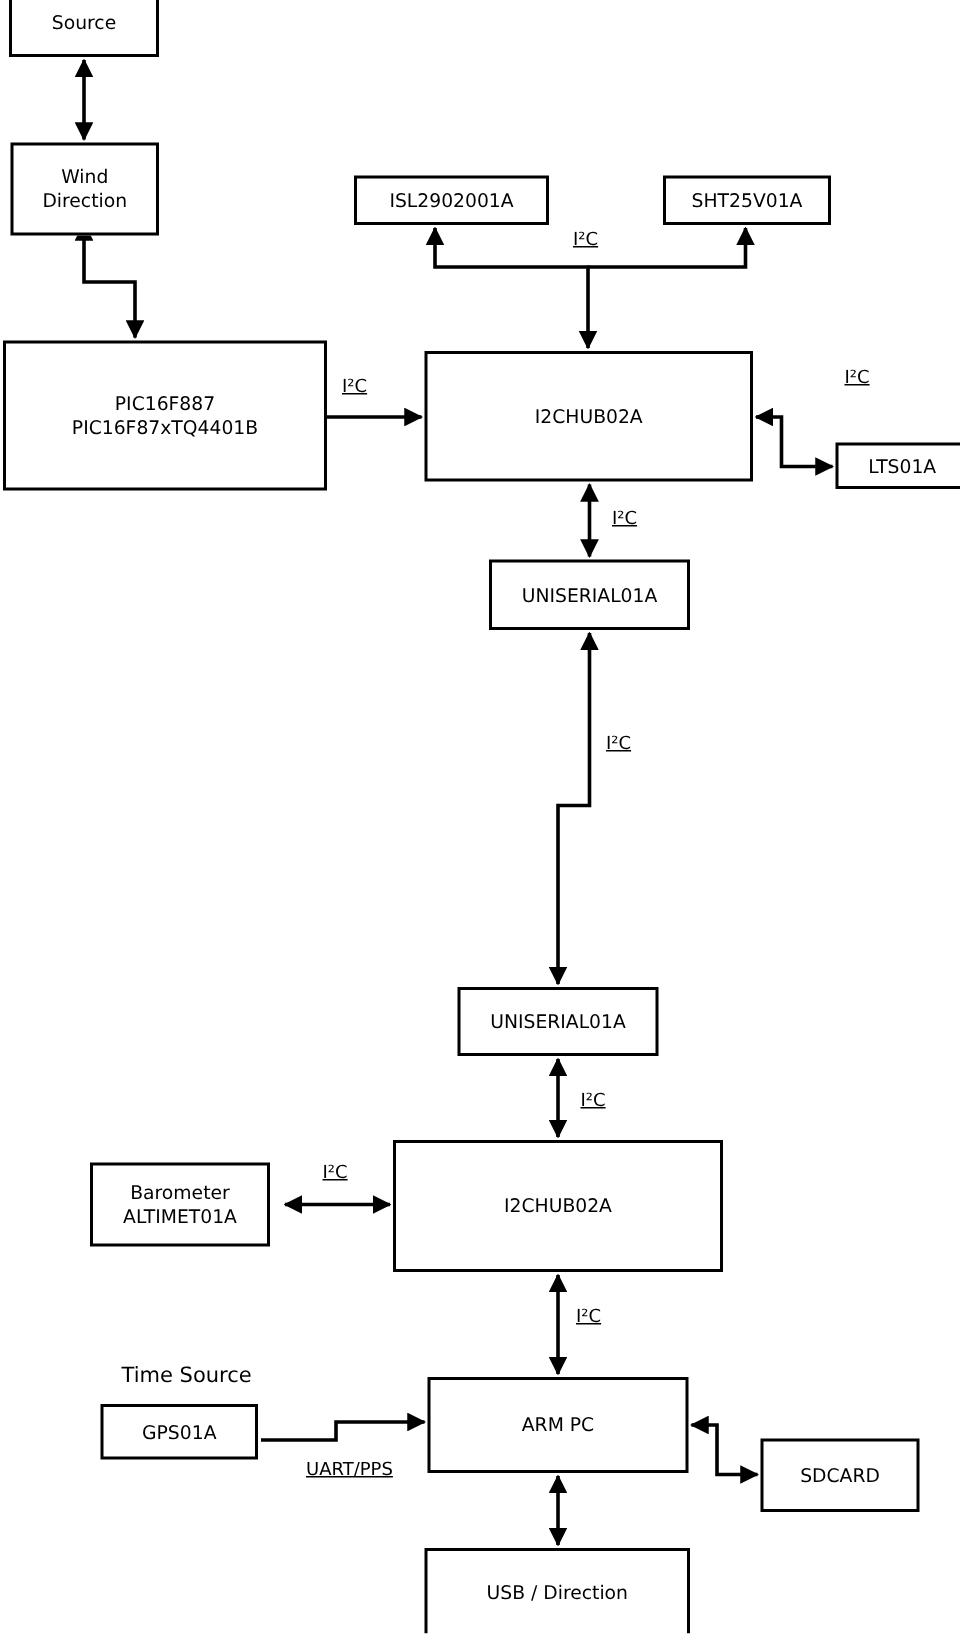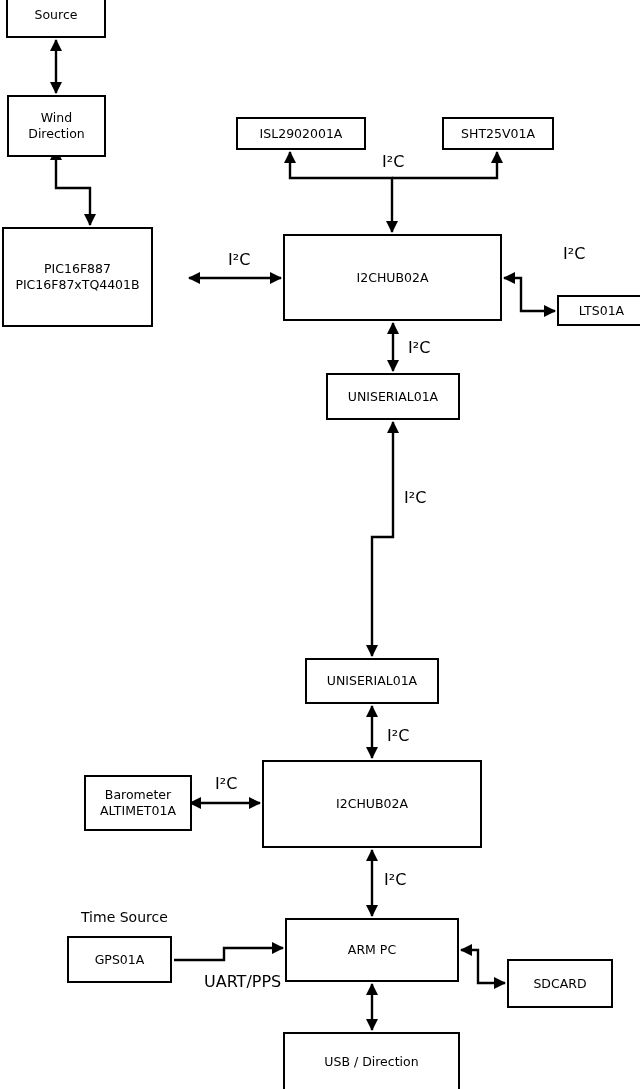--- a/index.html
+++ b/index.html
@@ -37,25 +37,26 @@
     line-height: 1.28;
     color: #000000;
     font-size: 12.5px;
     font-family: "DejaVu Sans", "Liberation Sans", sans-serif;
     z-index: 3;
   }
   .node span { display: block; }
   .edge-label {
     position: absolute;
     color: #000000;
-    font-size: 16px;
+    font-size: 12px;
     font-family: "DejaVu Sans", "Liberation Sans", sans-serif;
     white-space: nowrap;
     background: transparent;
     z-index: 4;
+    text-decoration: underline;
   }
   .free-label {
     position: absolute;
     color: #000000;
     font-size: 14px;
     font-family: "DejaVu Sans", "Liberation Sans", sans-serif;
     white-space: nowrap;
     z-index: 4;
   }
 </style>
@@ -104,21 +105,21 @@
 
   <div class="node" style="left: 6px; top: -8px; width: 100px; height: 46px;">
     <span>Source</span>
   </div>
   <div class="node" style="left: 7px; top: 95px; width: 99px; height: 62px;">
     <span>
         <div>Wind</div>
         <div>Direction</div>
       </span>
   </div>
-  <div class="node" style="left: 2px; top: 227px; width: 151px; height: 100px;">
+  <div class="node" style="left: 2px; top: 227px; width: 216px; height: 100px;">
     <span>
         <div>PIC16F887</div>
         <div>PIC16F87xTQ4401B</div>
       </span>
   </div>
   <div class="node" style="left: 236px; top: 117px; width: 130px; height: 33px;">
     <span>ISL2902001A</span>
   </div>
   <div class="node" style="left: 442px; top: 117px; width: 112px; height: 33px;">
     <span>SHT25V01A</span>
@@ -131,27 +132,27 @@
   </div>
   <div class="node" style="left: 326px; top: 373px; width: 134px; height: 47px;">
     <span>UNISERIAL01A</span>
   </div>
   <div class="node" style="left: 305px; top: 658px; width: 134px; height: 46px;">
     <span>UNISERIAL01A</span>
   </div>
   <div class="node" style="left: 262px; top: 760px; width: 220px; height: 88px;">
     <span>I2CHUB02A</span>
   </div>
-  <div class="node" style="left: 84px; top: 775px; width: 108px; height: 56px;">
+  <div class="node" style="left: 60px; top: 775px; width: 120px; height: 56px;">
     <span>
         <div>Barometer</div>
         <div>ALTIMET01A</div>
       </span>
   </div>
-  <div class="node" style="left: 67px; top: 936px; width: 105px; height: 47px;">
+  <div class="node" style="left: 67px; top: 936px; width: 105px; height: 37px;">
     <span>GPS01A</span>
   </div>
   <div class="node" style="left: 285px; top: 918px; width: 174px; height: 64px;">
     <span>ARM PC</span>
   </div>
   <div class="node" style="left: 507px; top: 959px; width: 106px; height: 49px;">
     <span>SDCARD</span>
   </div>
   <div class="node" style="left: 283px; top: 1032px; width: 177px; height: 60px;">
     <span>USB / Direction</span>

